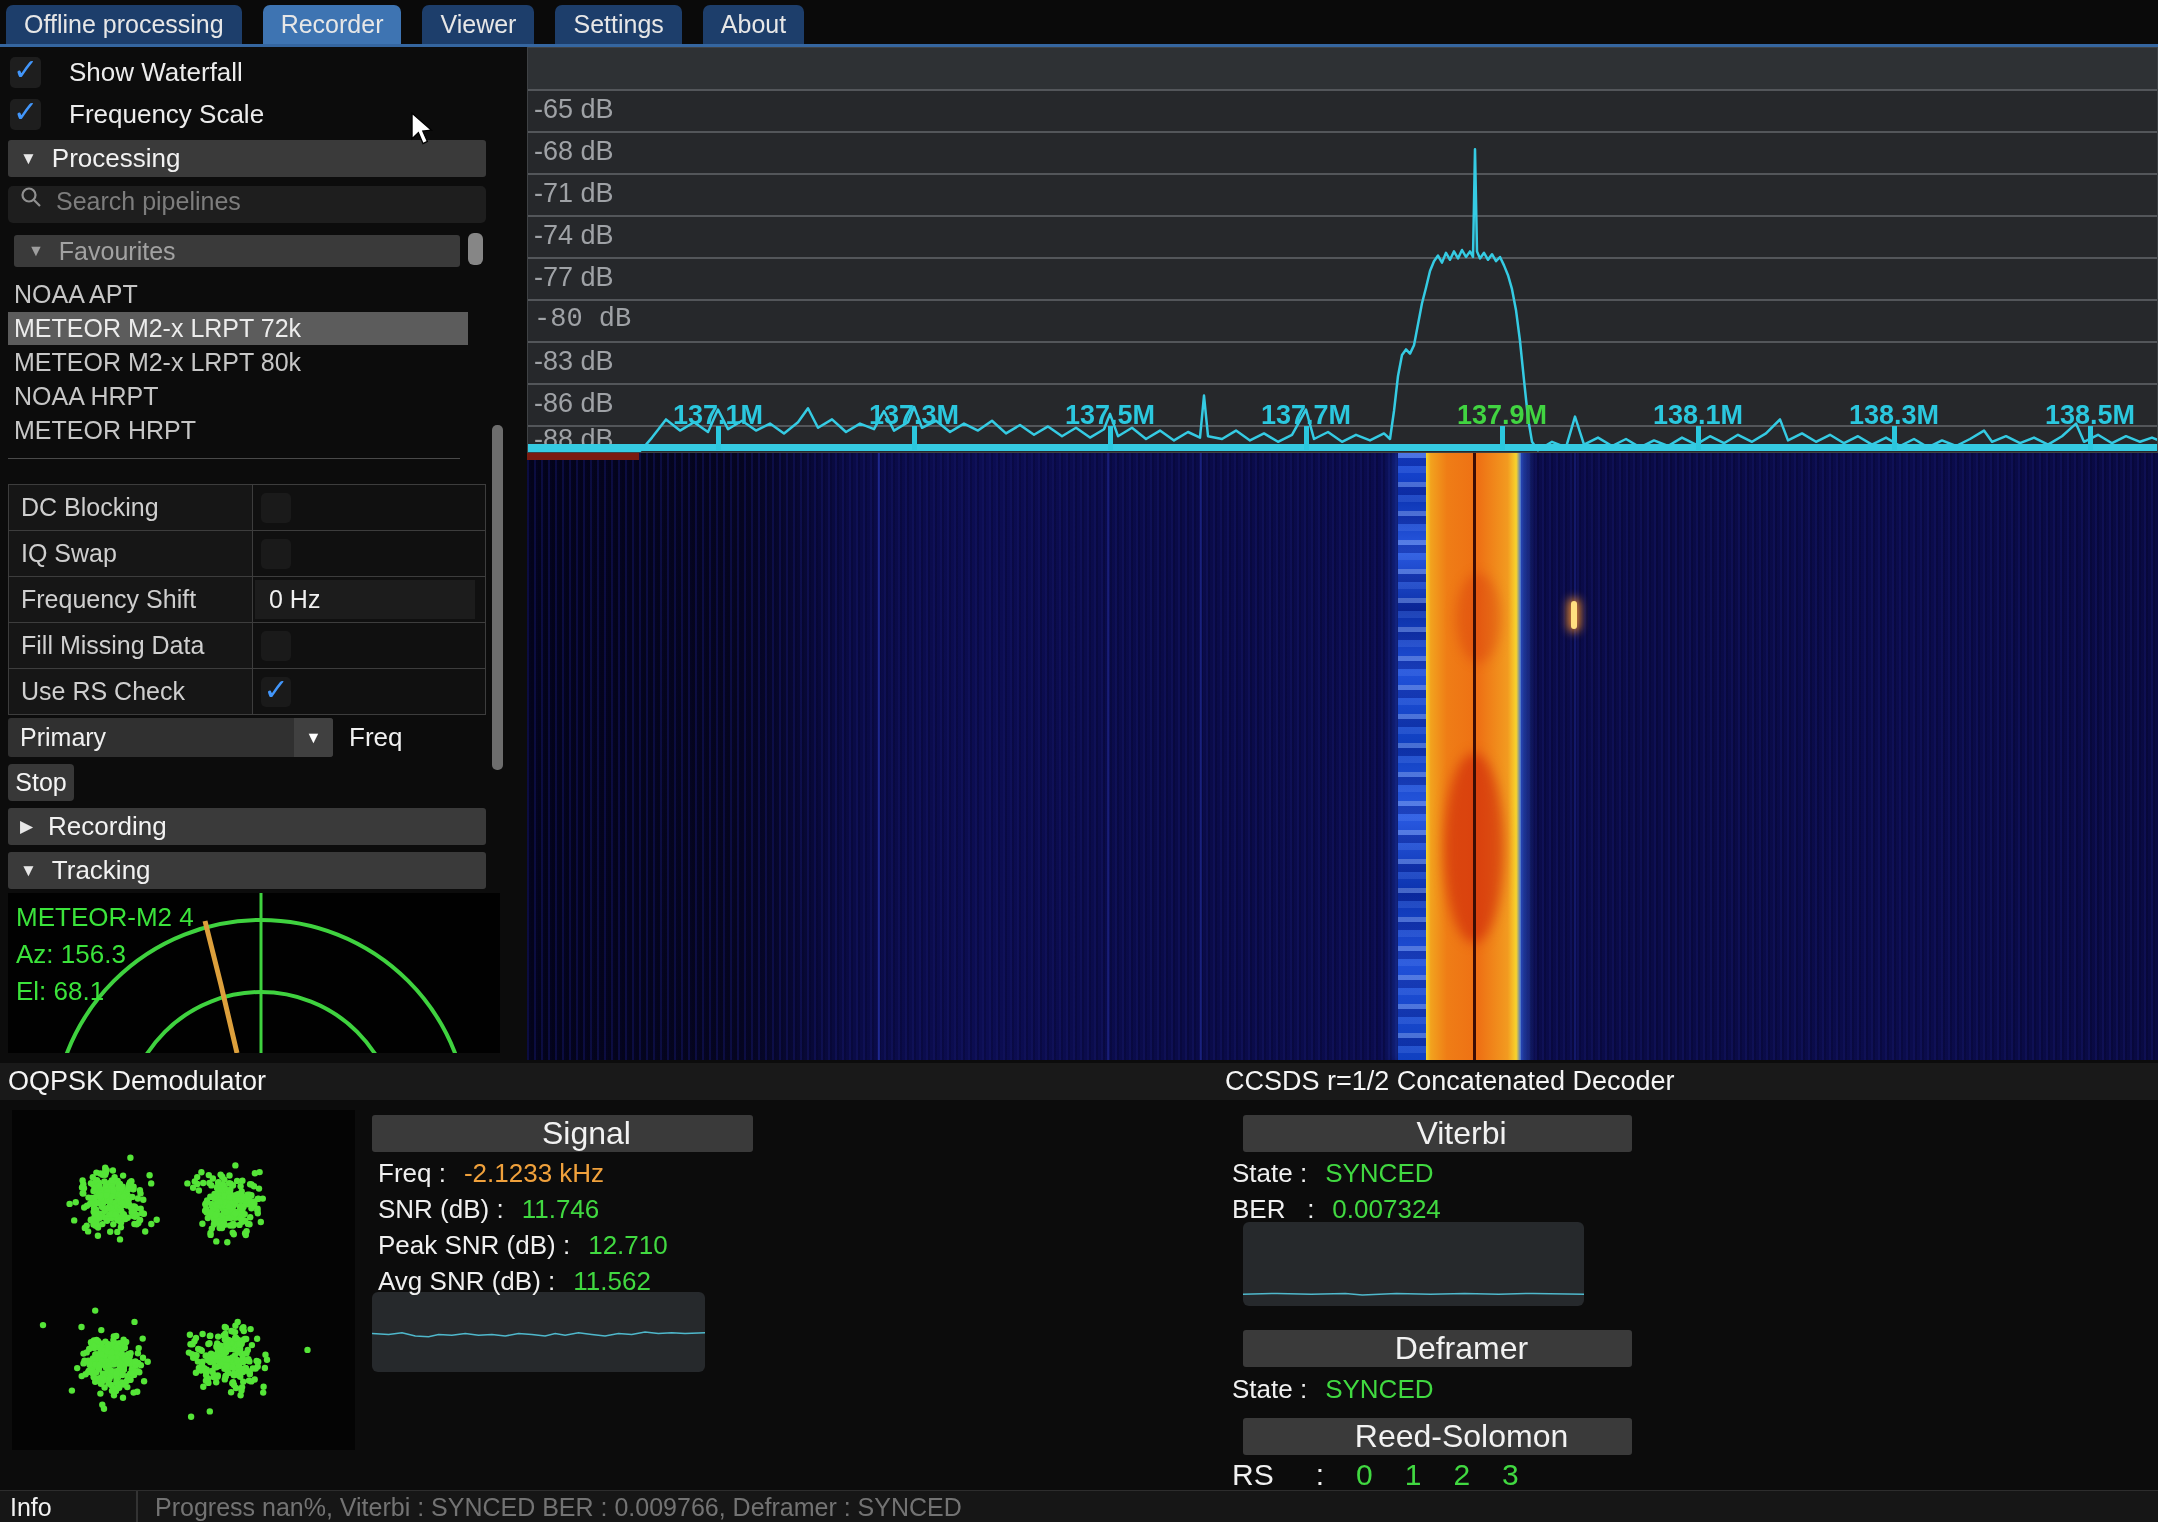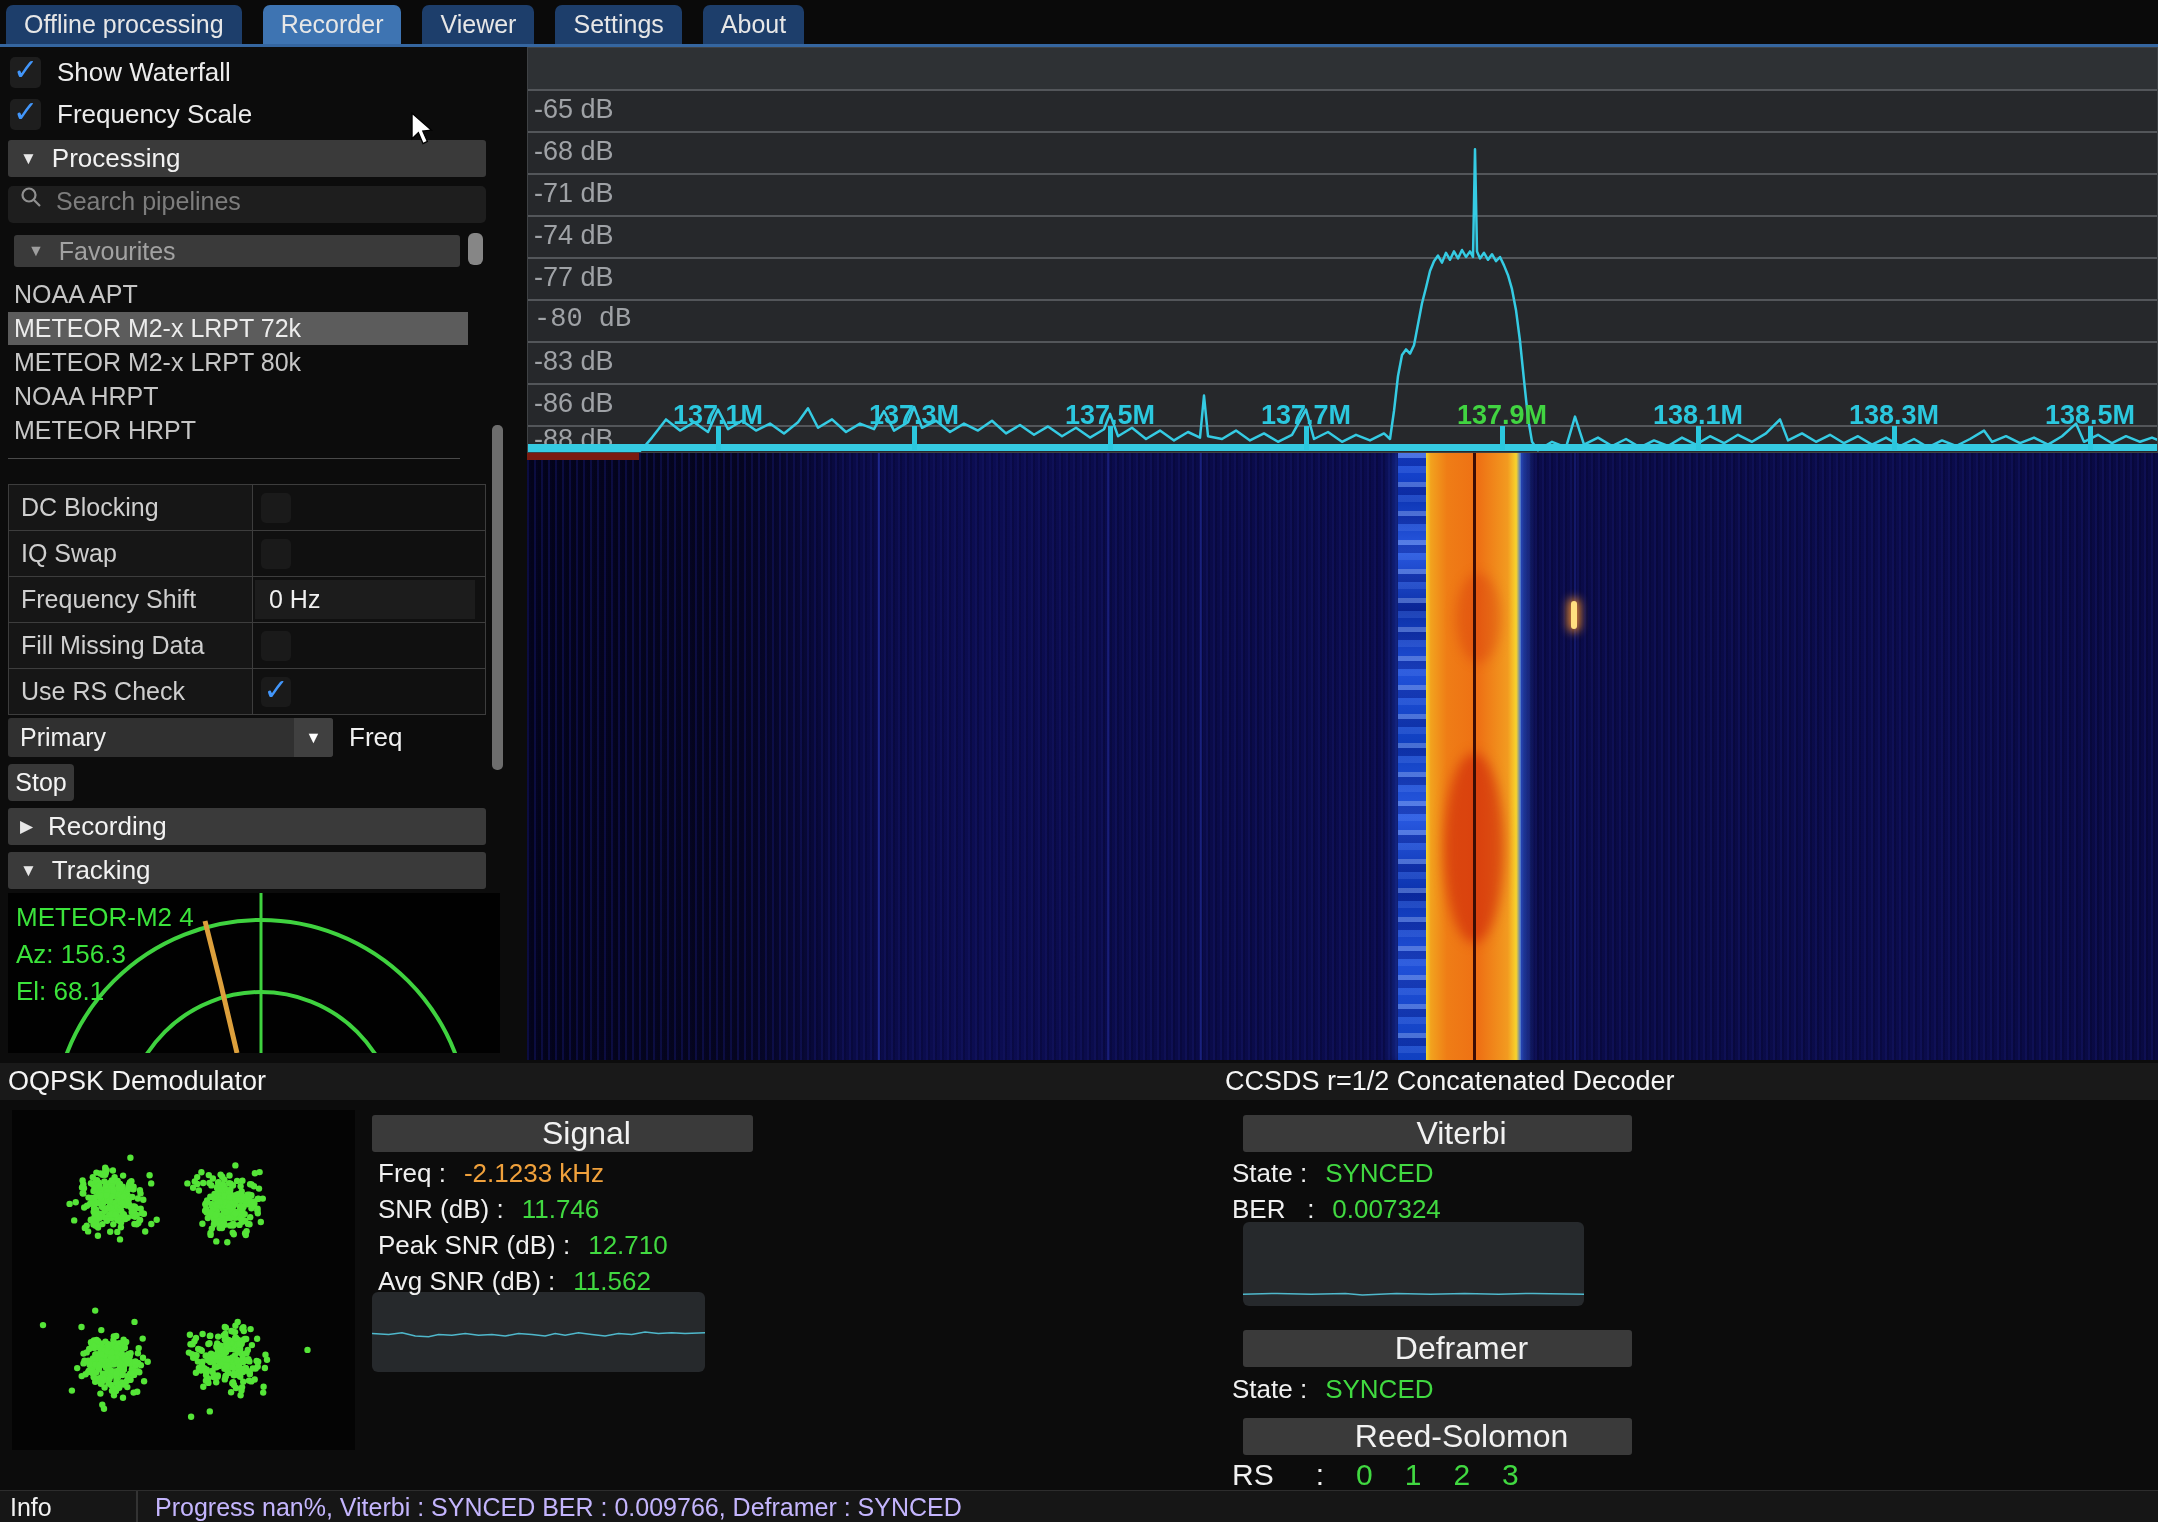--- a/index.html
+++ b/index.html
@@ -11,21 +11,21 @@
   .tab{height:39px;display:flex;align-items:center;padding:0 18px;font-size:25px;color:#e7e7e7;
     background:#1d3e6b;border-radius:7px 7px 0 0;cursor:default;white-space:nowrap;}
   .tab.active{background:#3e74b2;}
   #tab-underline{left:0;top:44px;width:2158px;height:3px;background:#3566a0;}
 
   
   #sidebar{left:0;top:47px;width:507px;height:1013px;}
   .chk-row{position:absolute;left:10px;display:flex;align-items:center;gap:16px;height:34px;}
   .cbox{width:31px;height:31px;background:#1e1e1e;border-radius:5px;display:flex;align-items:center;justify-content:center;}
   .cbox .mark{color:#4296fa;font-size:30px;font-weight:bold;line-height:1;transform:translateY(-2px);}
-  .chk-label{font-size:26px;color:#ececec;}
+  .chk-label{font-size:26px;color:#ececec;margin-left:12px;}
   .sec-header{position:absolute;left:8px;width:478px;height:37px;background:#3a3a3a;border-radius:3px;
     display:flex;align-items:center;gap:15px;padding-left:12px;box-sizing:border-box;font-size:26px;color:#f2f2f2;}
   .sec-header .tri{font-size:17px;color:#e8e8e8;}
   #search-box{left:8px;top:139px;width:478px;height:37px;background:#1e1e1e;border-radius:5px;display:flex;align-items:flex-start;gap:12px;padding-left:12px;box-sizing:border-box;}
   #search-box input{background:transparent;border:none;outline:none;color:#bdbdbd;font-size:25px;width:400px;font-family:inherit;}
   #search-box input::placeholder{color:#7d7d7d;}
   #pipeline-list{left:8px;top:183px;width:478px;height:228px;}
   #fav-bar{position:absolute;left:6px;top:5px;width:446px;height:32px;background:#3a3a3a;border-radius:3px;
     display:flex;align-items:center;gap:15px;padding-left:14px;box-sizing:border-box;font-size:25px;color:#a2a2a2;}
   #fav-bar .tri{font-size:16px;color:#9e9e9e;}
@@ -98,21 +98,21 @@
   .graph{position:absolute;background:#26292c;border-radius:6px;overflow:hidden;}
   .graph svg{width:100%;height:100%;display:block;}
   #rs-row{position:absolute;left:1232px;top:1458px;display:flex;align-items:center;font-size:30px;color:#f0f0f0;}
   #rs-row .rs-colon{margin-left:42px;}
   #rs-row .rs-val{color:#41d941;margin-left:32px;}
 
   
   #statusbar{left:0;top:1490px;width:2158px;height:32px;background:#161616;border-top:1px solid #2d2d2d;box-sizing:border-box;}
   #status-left{position:absolute;left:10px;top:2px;font-size:25px;color:#f2f2f2;}
   #status-div{position:absolute;left:136px;top:0;width:2px;height:32px;background:#333;}
-  #status-msg{position:absolute;left:155px;top:2px;font-size:25px;color:#c4b5fd;white-space:nowrap;}
+  #status-msg{position:absolute;left:155px;top:2px;font-size:25px;color:#737373;white-space:nowrap;}
 
   #cursor{left:408px;top:112px;width:30px;height:34px;pointer-events:none;}
 </style>
 </head>
 <body>
 
 <div id="tabbar" class="abs">
     <div class="tab">Offline processing</div>
     <div class="tab active">Recorder</div>
     <div class="tab">Viewer</div>

